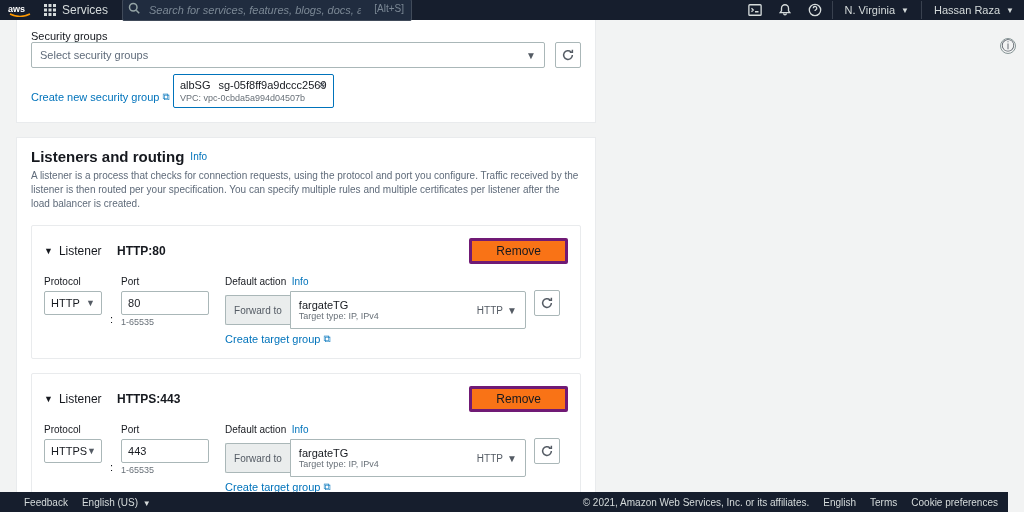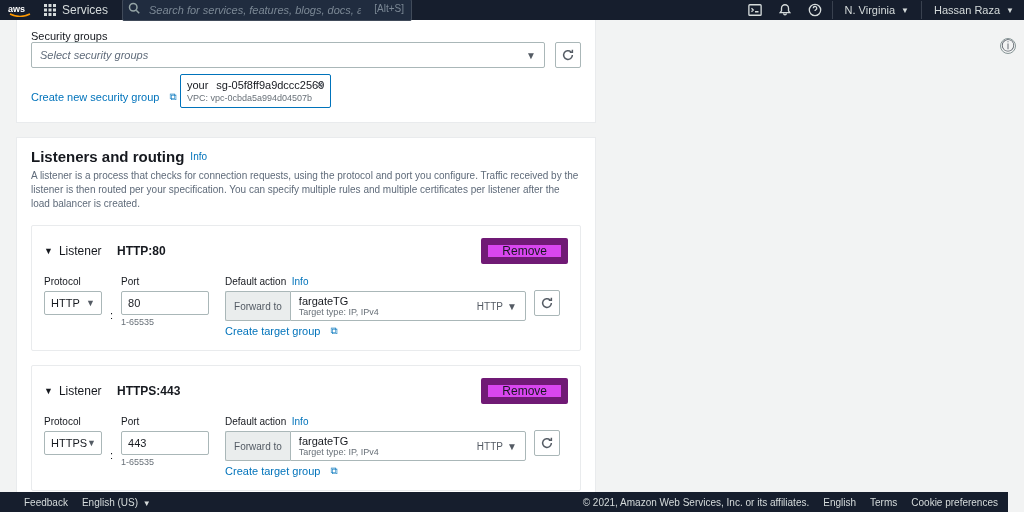--- a/index.html
+++ b/index.html
@@ -21,50 +21,50 @@
   .nav-txt{padding:0 10px;display:flex;align-items:center;gap:4px;font-size:11px}
   .caret{font-size:8px;margin-left:2px}
   
   .page{padding:0 0 0 16px;display:flex}
   .main{width:580px}
   .panel{background:#fff;border:1px solid #e9ebed;margin-bottom:14px;padding:10px 14px 14px}
   .panel.light-top{border-top:none}
   .lbl{font-size:11px;color:#16191f;}
   .sg-row{display:flex;gap:10px;align-items:center}
   .sg-sel{flex:1;height:26px;border:1px solid #aab7b8;border-radius:2px;display:flex;align-items:center;justify-content:space-between;padding:0 8px;background:#fff}
-  .sg-sel .ph{color:#5f6b7a;font-style:italic;font-size:11px}
+  .sg-sel .ph{color:#5f6b7a;font-size:11px}
   .sg-sel .chev{font-size:10px;color:#545b64}
   .iconbtn{width:26px;height:26px;border:1px solid #aab7b8;border-radius:2px;background:#fff;display:flex;align-items:center;justify-content:center;color:#545b64}
-  .link{color:#0073bb;font-size:11px;display:inline-flex;align-items:center;gap:10px}
+  .link{color:#0073bb;font-size:11px;display:inline-flex;align-items:center;gap:3px}
   .link.sm{font-size:10px}
   .ext{font-size:10px}
   .tag{display:inline-block;border:1px solid #0073bb;border-radius:2px;padding:4px 6px;margin-top:6px;position:relative}
   .tag .row1{display:flex;gap:8px;font-size:11px}
   .tag .row2{color:#687078;font-size:9px;margin-top:2px}
   .tag .x{position:absolute;right:6px;top:4px;color:#545b64;font-size:11px}
   h2{font-size:15px;font-weight:700}
   .panel-head{display:flex;align-items:center;gap:6px}
   .desc{color:#5f6b7a;font-size:10px;line-height:1.4;margin-top:4px}
   .listener{border:1px solid #e9ebed;border-radius:2px;padding:12px;margin-top:14px}
   .list-head{display:flex;align-items:center;justify-content:space-between}
   .list-title{display:flex;align-items:center;gap:6px;font-size:12px}
   .list-title .disc{font-size:9px}
-  .btn{height:26px;border:7px solid #701a75;border-radius:2px;background:#d946ef;padding:0 14px;font-size:12px;color:#16191f;display:inline-flex;align-items:center}
+  .btn{height:26px;border:3px solid #701a75;border-radius:2px;background:#f97316;padding:0 24px;font-size:12px;color:#16191f;display:inline-flex;align-items:center}
   .row{display:flex;gap:8px;margin-top:12px;align-items:flex-start}
   .col .clabel{font-size:10px;color:#16191f;margin-bottom:4px}
   .sel,.txt{height:24px;border:1px solid #aab7b8;border-radius:2px;background:#fff;font-size:11px;padding:0 6px;display:flex;align-items:center}
   .sel{justify-content:space-between}
   .sel .chev{font-size:9px;color:#545b64}
   .proto{width:58px}
   .port{width:88px}
   .colon{align-self:center;margin-top:16px;font-size:11px}
   .hint2{font-size:9px;color:#687078;margin-top:2px}
   .action{display:flex;align-items:center}
   .fwd{height:30px;background:#eaeded;border:1px solid #aab7b8;border-right:none;border-radius:2px 0 0 2px;padding:0 8px;font-size:10px;color:#545b64;display:flex;align-items:center}
-  .tg{height:30px;border:1px solid #aab7b8;border-radius:0 2px 2px 0;width:236px;padding:2px 8px;display:flex;align-items:center;justify-content:space-between;gap:6px}
+  .tg{height:30px;border:1px solid #aab7b8;border-radius:0 2px 2px 0;width:236px;padding:18px 8px;display:flex;align-items:center;justify-content:space-between;gap:6px}
   .tg .name{font-size:11px}
   .tg .sub{font-size:9px;color:#687078}
   .tg .right{font-size:10px;color:#545b64;display:flex;align-items:center;gap:4px}
   
   .footer{position:absolute;bottom:0;left:0;right:16px;height:20px;background:#161e2d;color:#d5dbdb;display:flex;align-items:center;font-size:10px;padding:0 10px}
   .footer .fspace{flex:1}
   .footer a{color:#d5dbdb;text-decoration:none;margin-left:14px}
   
   .info-dot{position:absolute;right:8px;top:38px;color:#545b64;font-size:13px;border:1px solid #879596;border-radius:50%;width:16px;height:16px;display:flex;align-items:center;justify-content:center}
 </style>
@@ -149,21 +149,21 @@
               <path d="M13 8a5 5 0 11-1.5-3.5M13 2v3h-3"></path>
             </svg>
         </div>
       </div>
       <a class="link" style="margin-top:4px;display:inline-flex">
           <span>Create new security group</span>
           <span class="ext">⧉</span>
         </a>
       <div class="tag">
         <div class="row1">
-            <span>your</span>
+            <span>albSG</span>
             <span>sg-05f8ff9a9dccc2569</span>
           </div>
         <div class="row2">VPC: vpc-0cbda5a994d04507b</div>
         <span class="x">✕</span>
       </div>
     </div>
 
     <div class="panel">
       <div class="panel-head">
         <h2>Listeners and routing</h2>

